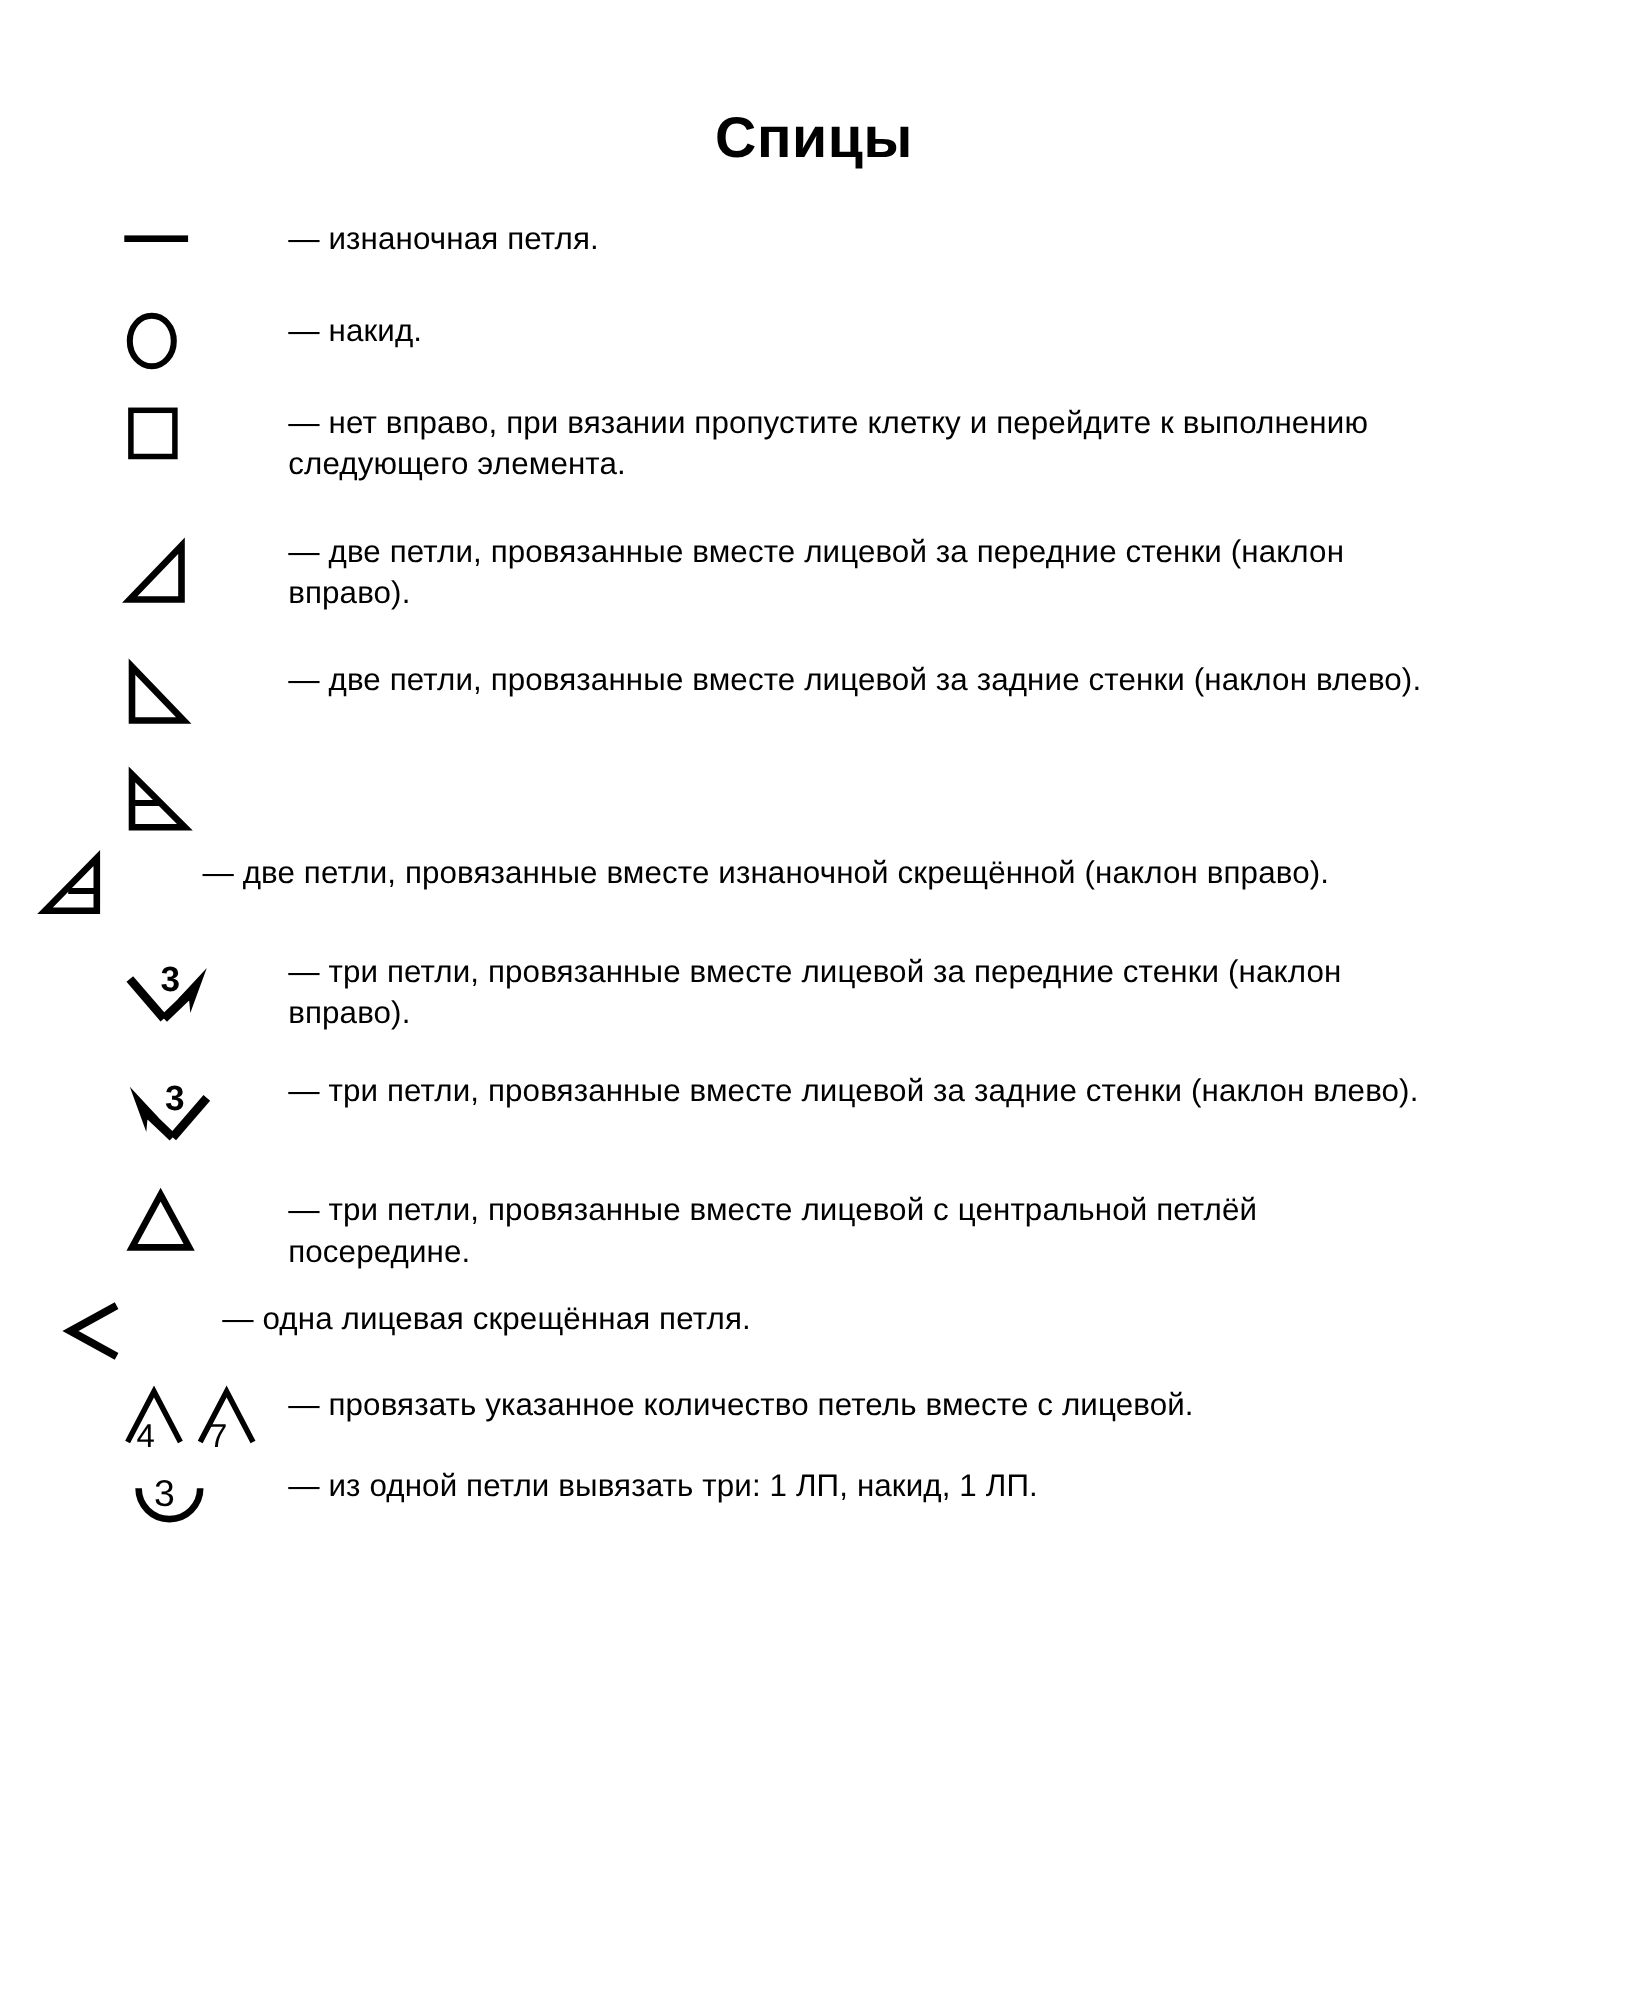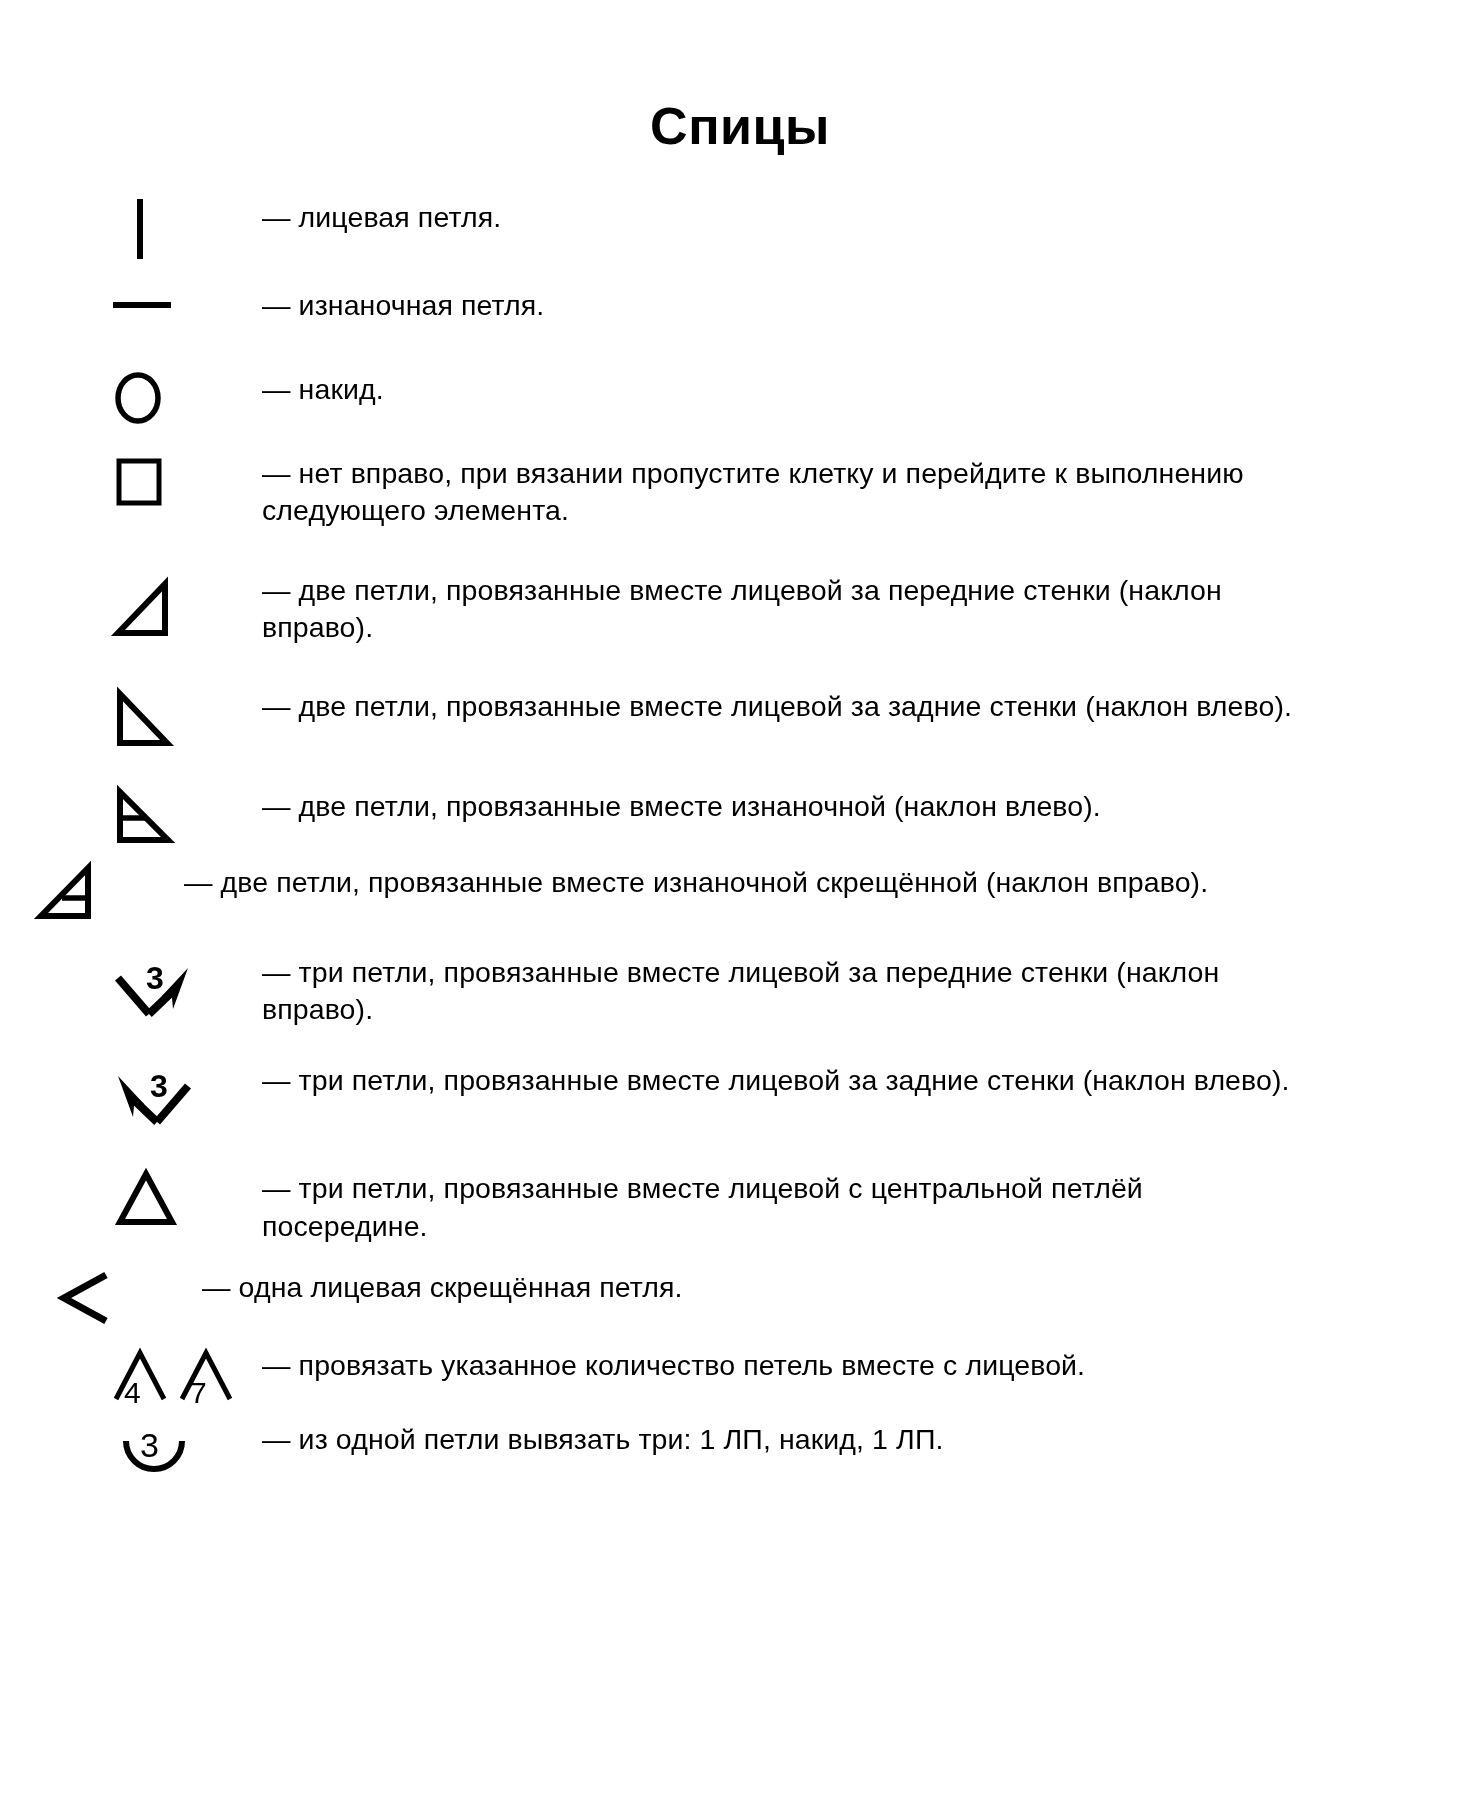--- a/index.html
+++ b/index.html
@@ -83,30 +83,20 @@
 </style>
 </head>
 <body>
 
 <div class="page">
 
   <h1 class="title">Спицы</h1>
 
   <ul class="legend">
 
-    <li class="legend-row r1">
-      <div class="sym-cell">
-        <span>
-          <svg width="60" height="64" viewBox="0 0 60 64">
-            <rect x="27" y="2" width="6" height="60" fill="#000"></rect>
-          </svg>
-        </span>
-      </div>
-      <div class="desc-cell">— лицевая петля.</div>
-    </li>
 
     <li class="legend-row r2">
       <div class="sym-cell">
         <span>
           <svg width="66" height="40" viewBox="0 0 66 40">
             <rect x="3" y="17" width="58" height="6" fill="#000"></rect>
           </svg>
         </span>
       </div>
       <div class="desc-cell">— изнаночная петля.</div>
@@ -158,21 +148,20 @@
 
     <li class="legend-row r7">
       <div class="sym-cell">
         <span>
           <svg width="76" height="66" viewBox="0 0 76 66">
             <path d="M 10 6 L 10 54 L 58 54 Z" fill="none" stroke="#000" stroke-width="6" stroke-linejoin="miter"></path>
             <line x1="10" y1="32" x2="37" y2="32" stroke="#000" stroke-width="5.5"></line>
           </svg>
         </span>
       </div>
-      <div class="desc-cell">— две петли, провязанные вместе изнаночной (наклон влево).</div>
     </li>
 
     <li class="legend-row r8">
       <div class="sym-cell">
         <span>
           <svg width="76" height="66" viewBox="0 0 76 66">
             <path d="M 56 6 L 56 54 L 9 54 Z" fill="none" stroke="#000" stroke-width="6" stroke-linejoin="miter"></path>
             <line x1="56" y1="36" x2="30" y2="36" stroke="#000" stroke-width="5.5"></line>
           </svg>
         </span>

